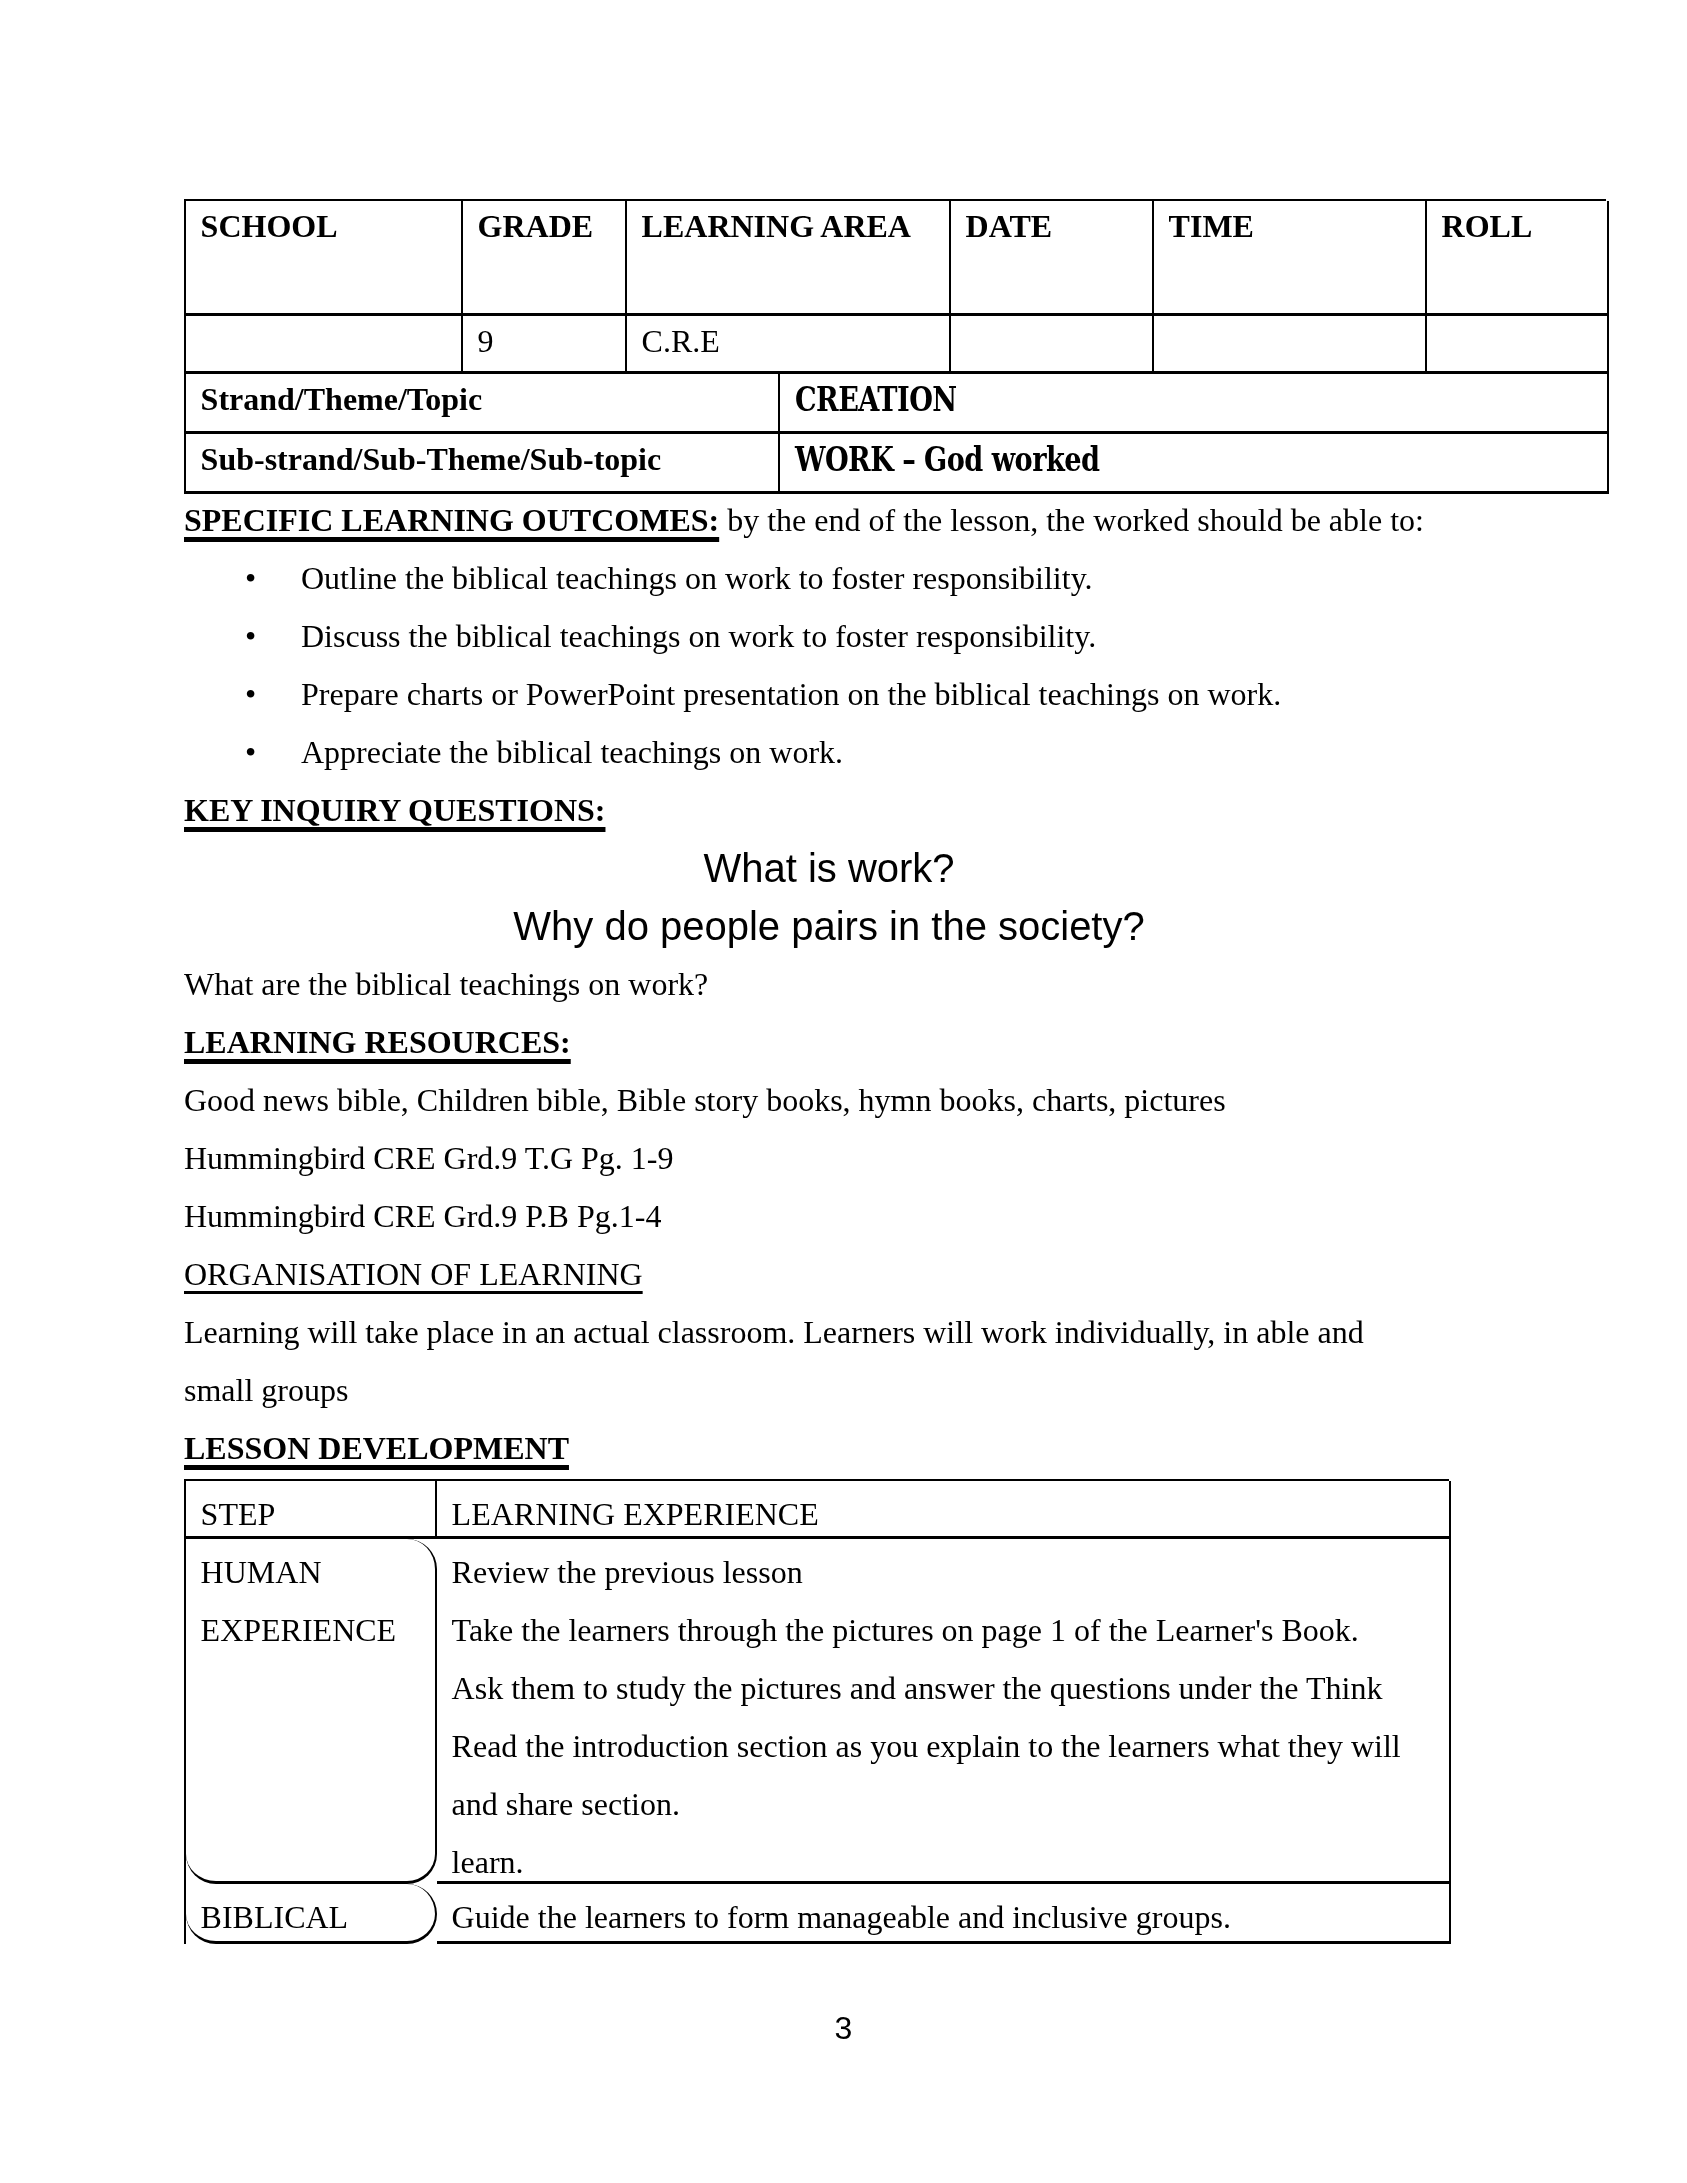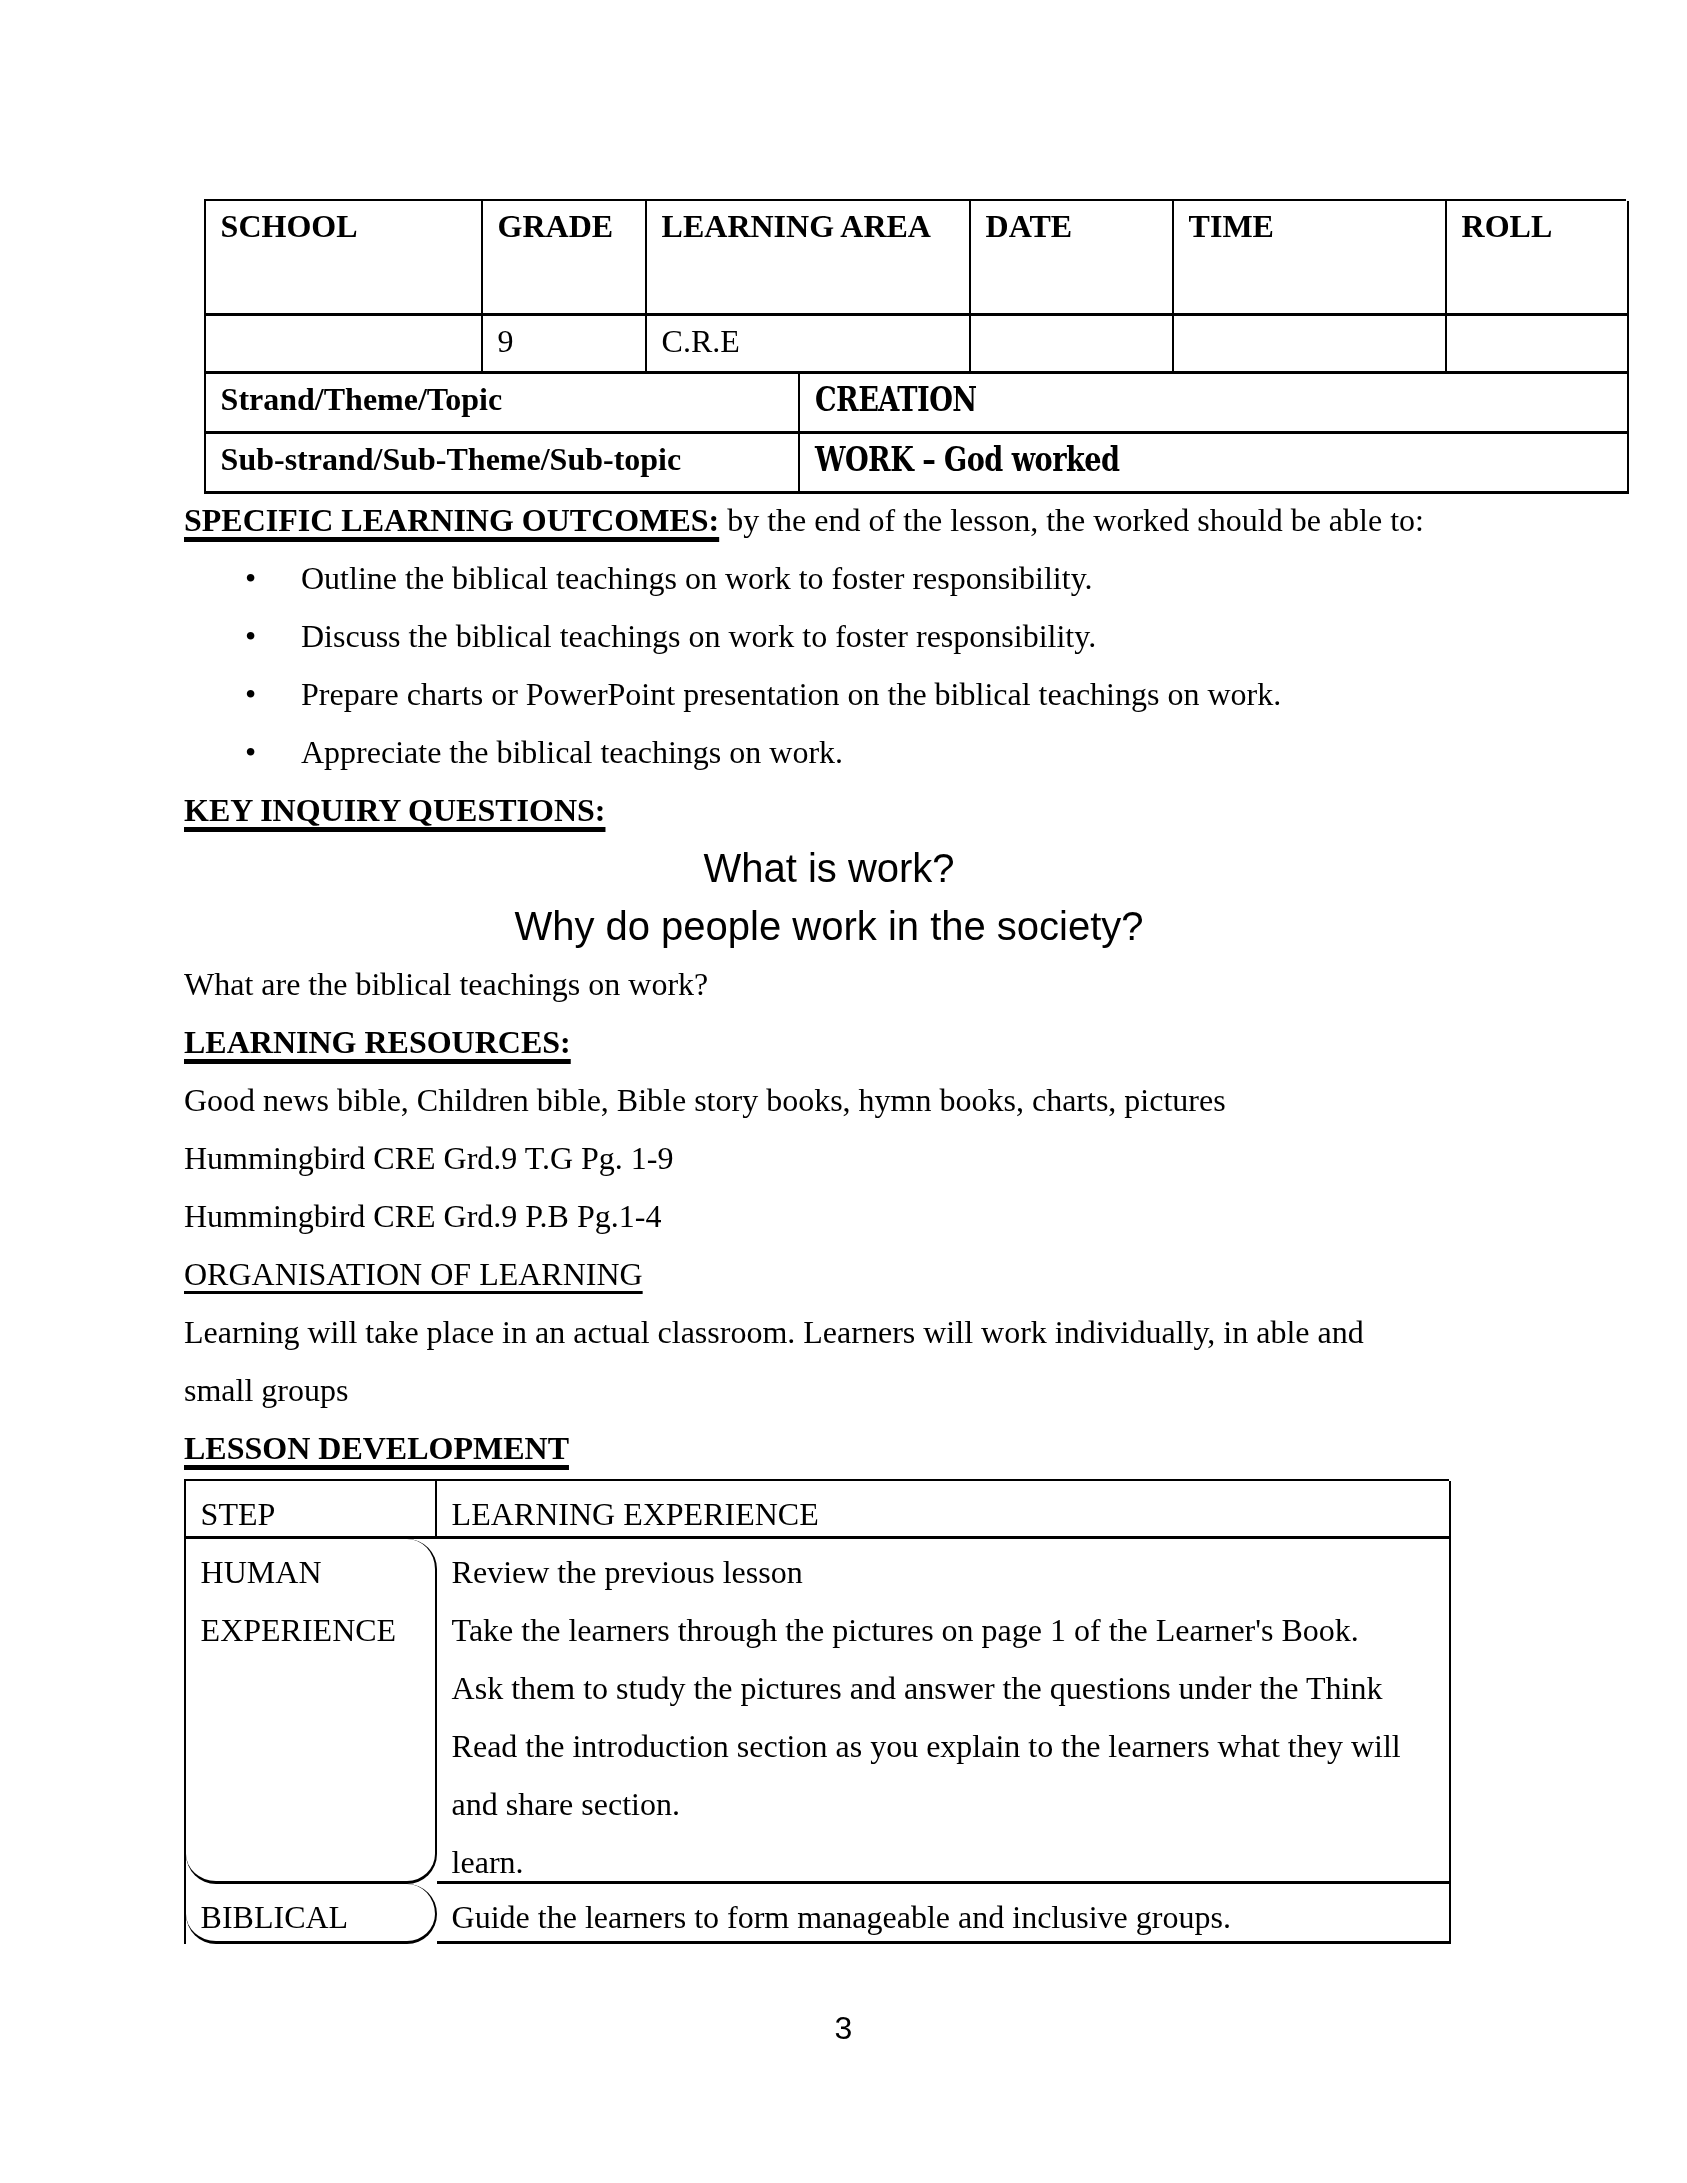--- a/index.html
+++ b/index.html
@@ -8,21 +8,20 @@
     font-family:"Liberation Serif",serif;color:#000;overflow:hidden;
   }
   
   .info-table{
     position:absolute;left:184px;top:199px;width:1422px;
     display:grid;
     grid-template-columns:277px 164px 153px 171px 203px 273px 182px;
     grid-template-rows:115px 58px 60px 60px;
     border-top:2.6px solid #000;border-left:2.6px solid #000;
     box-sizing:border-box;
-    margin-left:20px;
   }
   .info-table > div{
     border-right:2.6px solid #000;border-bottom:3.3px solid #000;
     box-sizing:border-box;padding:5.3px 6.6px 0 14.6px;
     font-size:32px;line-height:40px;white-space:nowrap;overflow:hidden;
   }
   .cell-bold{font-weight:bold;}
   .span2{grid-column:span 2;}
   .span3{grid-column:span 3;}
   .span4{grid-column:span 4;}
@@ -95,21 +94,21 @@
 
     <div class="line"><span class="h-bold">SPECIFIC LEARNING OUTCOMES:</span><span> by the end of the lesson, the worked should be able to:</span></div>
 
     <div class="bullet-line"><span class="bullet-dot">•</span><span>Outline the biblical teachings on work to foster responsibility.</span></div>
     <div class="bullet-line"><span class="bullet-dot">•</span><span>Discuss the biblical teachings on work to foster responsibility.</span></div>
     <div class="bullet-line"><span class="bullet-dot">•</span><span>Prepare charts or PowerPoint presentation on the biblical teachings on work.</span></div>
     <div class="bullet-line"><span class="bullet-dot">•</span><span>Appreciate the biblical teachings on work.</span></div>
 
     <div class="line"><span class="h-bold">KEY INQUIRY QUESTIONS:</span></div>
     <div class="line sans">What is work?</div>
-    <div class="line sans">Why do people work in the society?</div>
+    <div class="line sans">Why do people pairs in the society?</div>
     <div class="line">What are the biblical teachings on work?</div>
 
     <div class="line"><span class="h-bold">LEARNING RESOURCES:</span></div>
     <div class="line">Good news bible, Children bible, Bible story books, hymn books, charts, pictures</div>
     <div class="line">Hummingbird CRE Grd.9 T.G Pg. 1-9</div>
     <div class="line">Hummingbird CRE Grd.9 P.B Pg.1-4</div>
 
     <div class="line"><span class="h-plain">ORGANISATION OF LEARNING</span></div>
     <div class="line">Learning will take place in an actual classroom. Learners will work individually, in able and</div>
     <div class="line">small groups</div>

